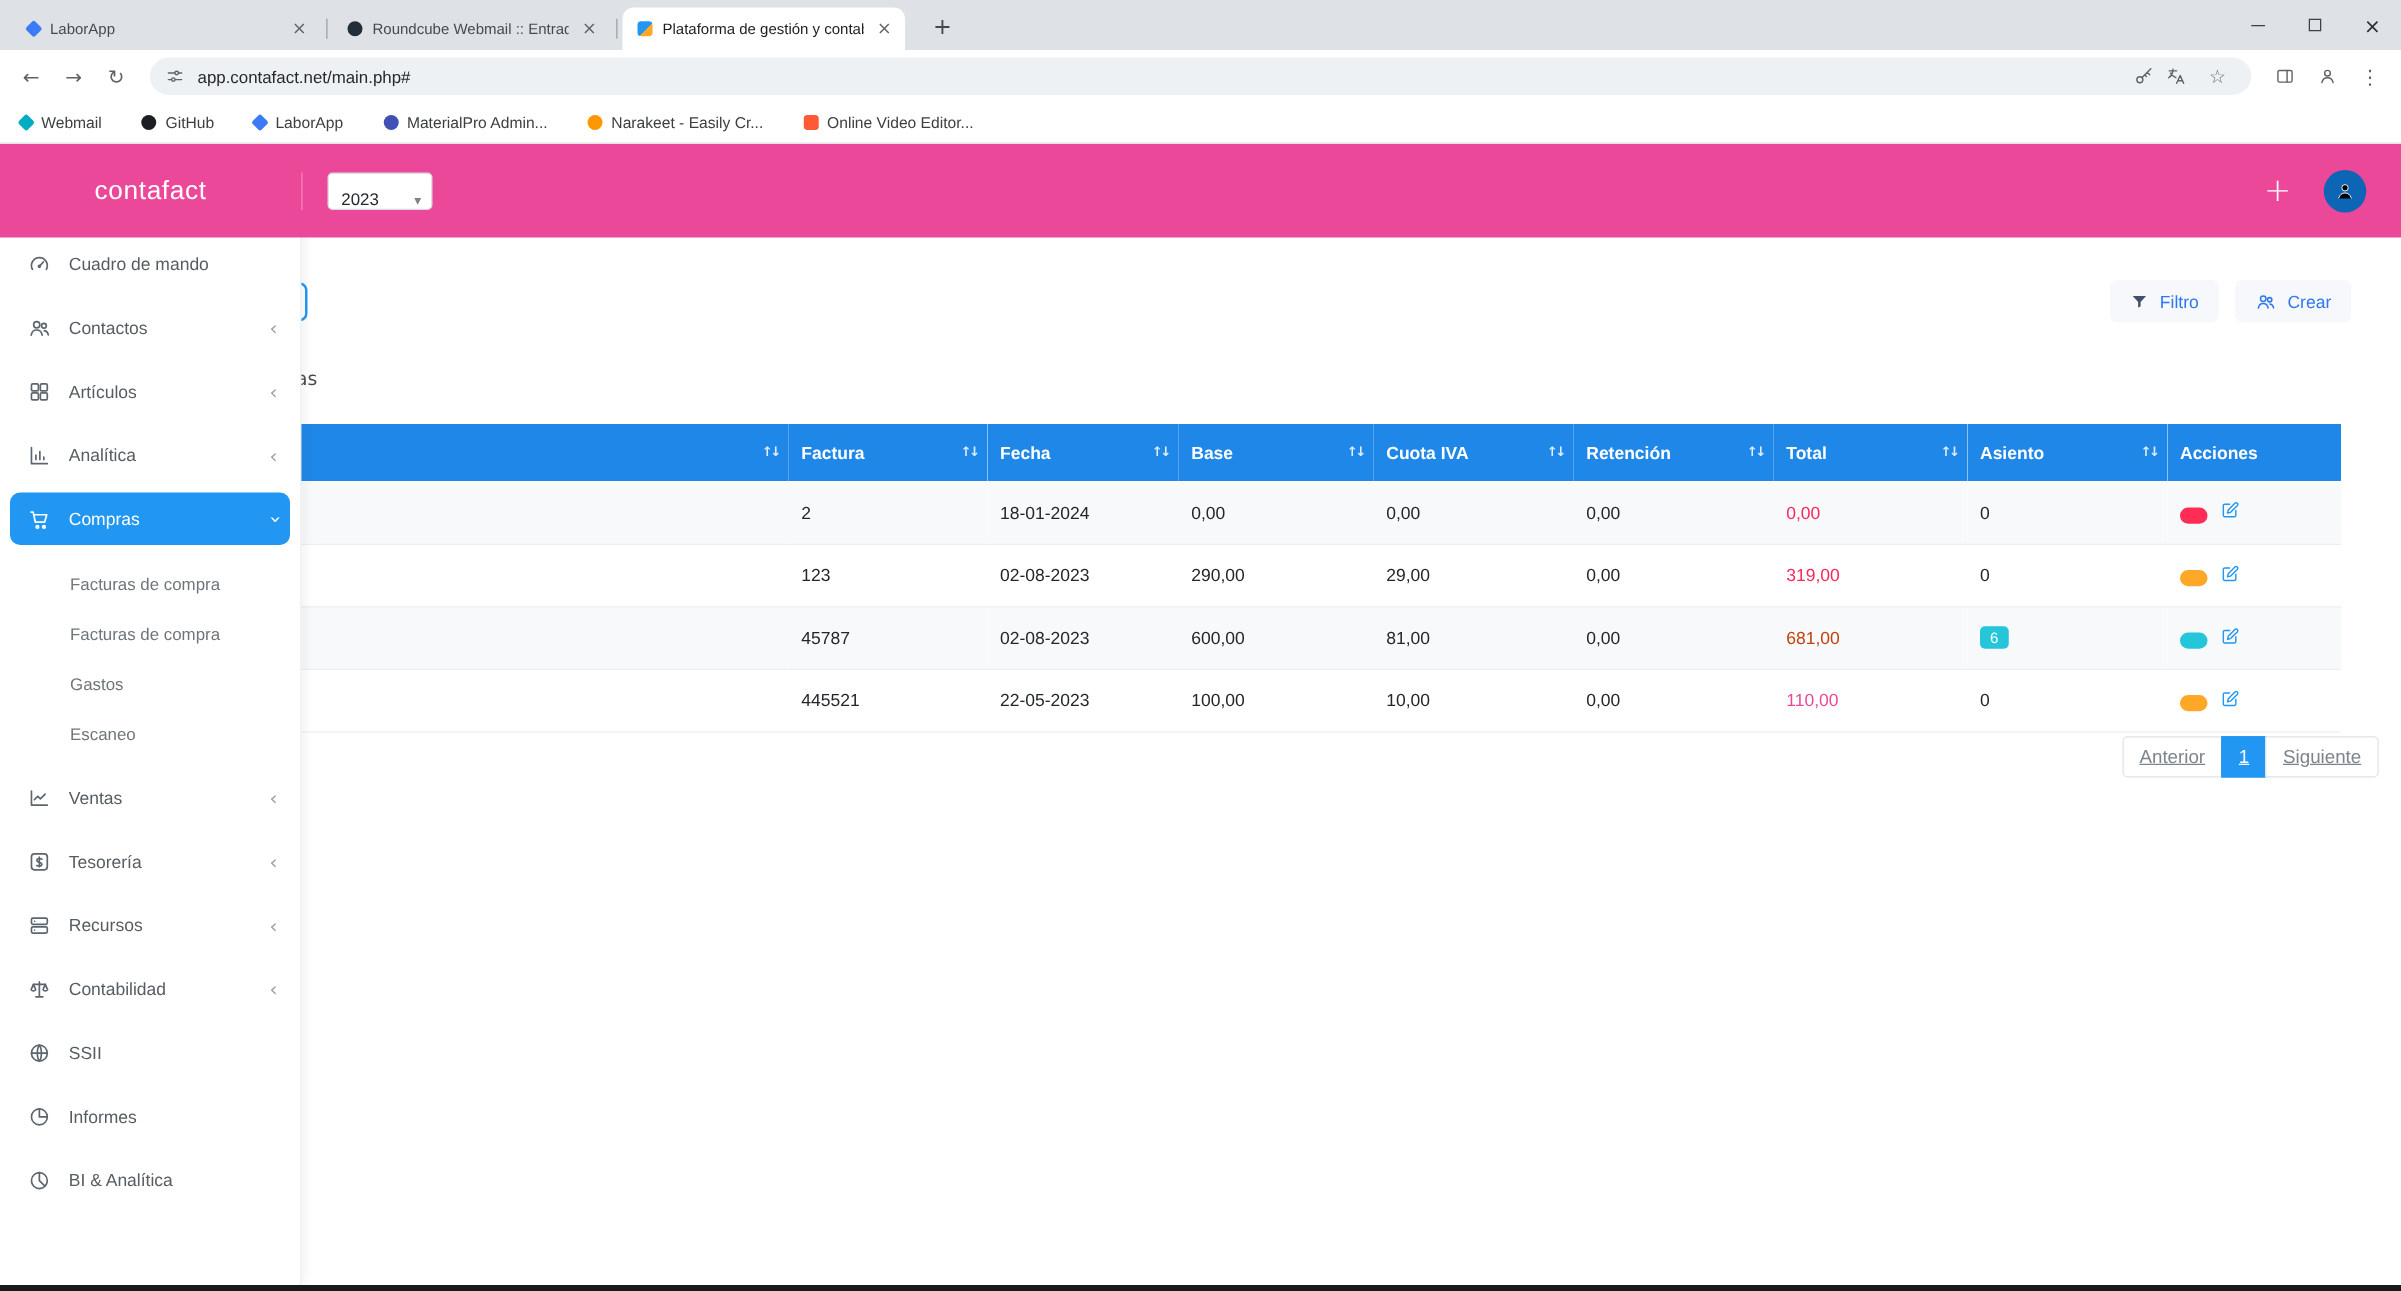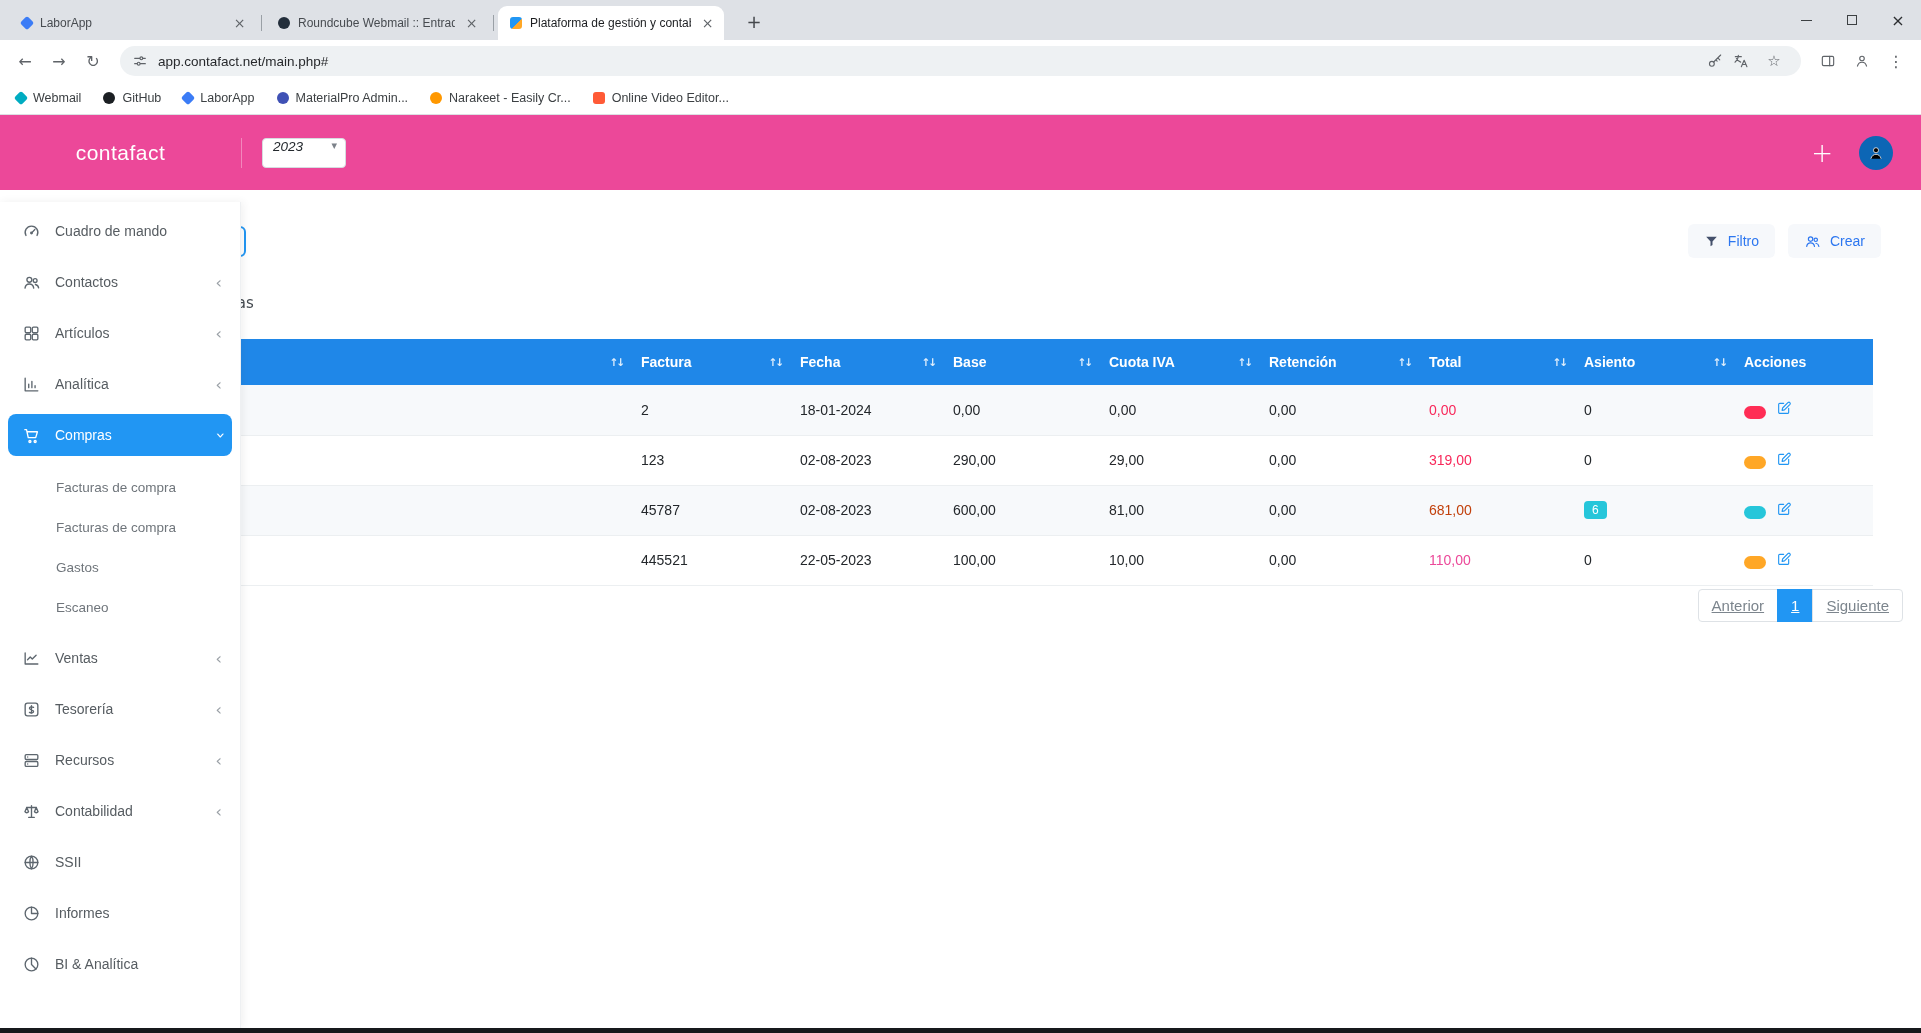--- a/index.html
+++ b/index.html
@@ -37,37 +37,37 @@
   
   .toolbar { height:42px; background:#fff; display:flex; align-items:center; padding:0 10px; gap:4px; flex:0 0 auto; }
   .navbtn { width:30px; height:30px; display:flex; align-items:center; justify-content:center; font-size:16px; color:#5f6368; border-radius:50%; flex:0 0 auto; }
   .urlbar { flex:1; height:30px; background:#eef1f3; border-radius:15px; display:flex; align-items:center; padding:0 12px; margin:0 8px; gap:10px; min-width:0; }
   .url { flex:1; font-size:13.5px; color:#27292c; white-space:nowrap; overflow:hidden; }
   .icon { display:inline-flex; align-items:center; justify-content:center; }
   .icon svg { width:16px; height:16px; stroke:#5f6368; fill:none; stroke-width:1.7; stroke-linecap:round; stroke-linejoin:round; }
   .star { font-size:15px; }
 
   
-  .bookmarks { height:33px; background:#fff; display:flex; align-items:center; padding:0 16px; gap:22px; border-bottom:1px solid #dcdfe3; flex:0 0 auto; }
+  .bookmarks { height:33px; background:#fff; display:flex; align-items:center; padding:0 16px; gap:32px; border-bottom:1px solid #dcdfe3; flex:0 0 auto; }
   .bookmark { display:flex; align-items:center; gap:7px; font-size:12.5px; color:#3c4043; white-space:nowrap; }
 
   
   .page { position:relative; flex:1; background:#fff; overflow:hidden; }
   .app-header { height:75px; background:#ec4899; display:flex; align-items:center; position:relative; z-index:30; }
   .logo-box { width:241px; text-align:center; color:#fff; font-size:21px; letter-spacing:.5px; }
   .hdr-div { width:1px; height:30px; background:rgba(255,255,255,.35); }
-  .year-select { margin-left:20px; width:84px; height:30px; background:#fff; border:1px solid #d7dbe0; border-radius:4px; display:flex; align-items:flex-start; justify-content:space-between; padding:0 8px 0 10px; font-size:13.5px; color:#24292e;font-style:italic; }
+  .year-select { margin-left:20px; width:84px; height:30px; background:#fff; border:1px solid #d7dbe0; border-radius:4px; display:flex; align-items:flex-end; justify-content:space-between; padding:0 8px 0 10px; font-size:13.5px; color:#24292e; }
   .caret { color:#7c828a; font-size:11px; }
   .header-right { margin-left:auto; display:flex; align-items:center; gap:26px; padding-right:28px; }
   .hplus { color:#fff; font-size:26px; font-weight:300; line-height:1; }
   .avatar { width:34px; height:34px; border-radius:50%; background:#0d66b5; display:flex; align-items:center; justify-content:center; }
   .avatar svg { stroke:#fff; width:18px; height:18px; }
 
   
-  .sidebar { position:absolute; left:0; top:87px; bottom:0; width:241px; background:#fff; z-index:20; box-shadow:2px 0 8px rgba(60,64,67,.08); border-right:1px solid #eef0f2; padding-top:8px; }
+  .sidebar { position:absolute; left:0; top:67px; bottom:0; width:241px; background:#fff; z-index:20; box-shadow:2px 0 8px rgba(60,64,67,.08); border-right:1px solid #eef0f2; padding-top:8px; }
   .side-item { height:42px; margin:0 8px 9px; display:flex; align-items:center; gap:14px; padding:0 10px 0 14px; color:#565c61; font-size:14px; border-radius:8px; }
   .side-item .icon svg { width:19px; height:19px; stroke:#5d666e; }
   .side-item.active { background:#2196f3; color:#fff; }
   .side-item.active .icon svg { stroke:#fff; }
   .side-label { flex:1; }
   .chev { font-size:16px; color:#9aa0a6; font-family:"DejaVu Sans",sans-serif; }
   .side-item.active .chev { color:#fff; transform:rotate(-90deg); }
   .submenu { padding:2px 0 10px; }
   .sub-item { height:40px; display:flex; align-items:center; padding-left:56px; font-size:13.5px; color:#6f757b; }
 

